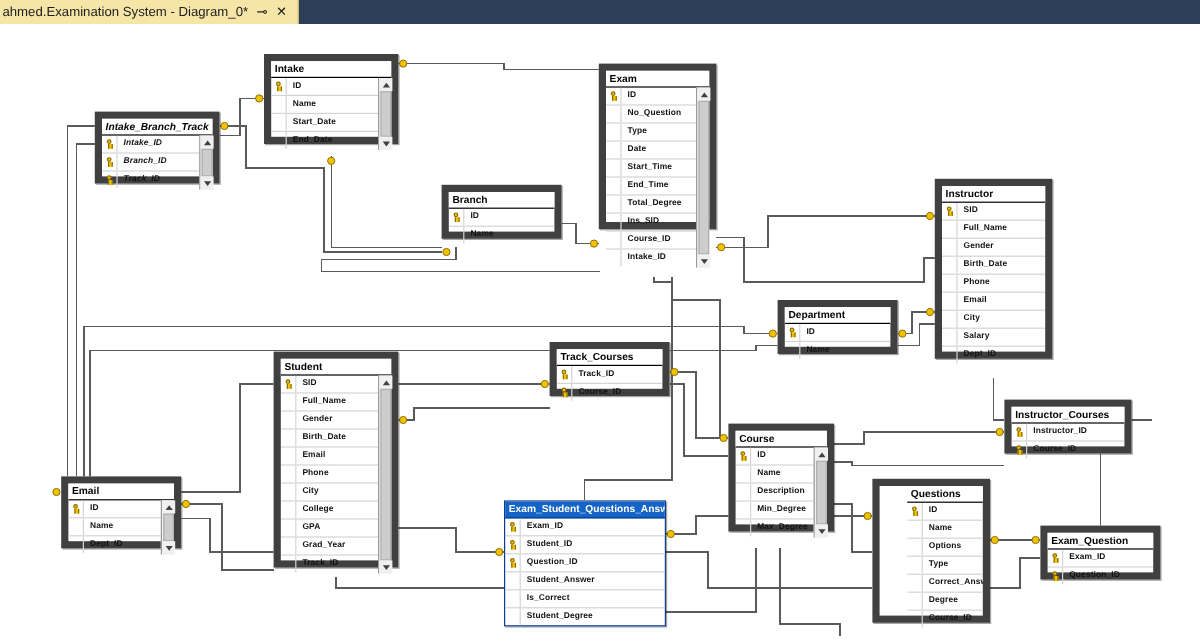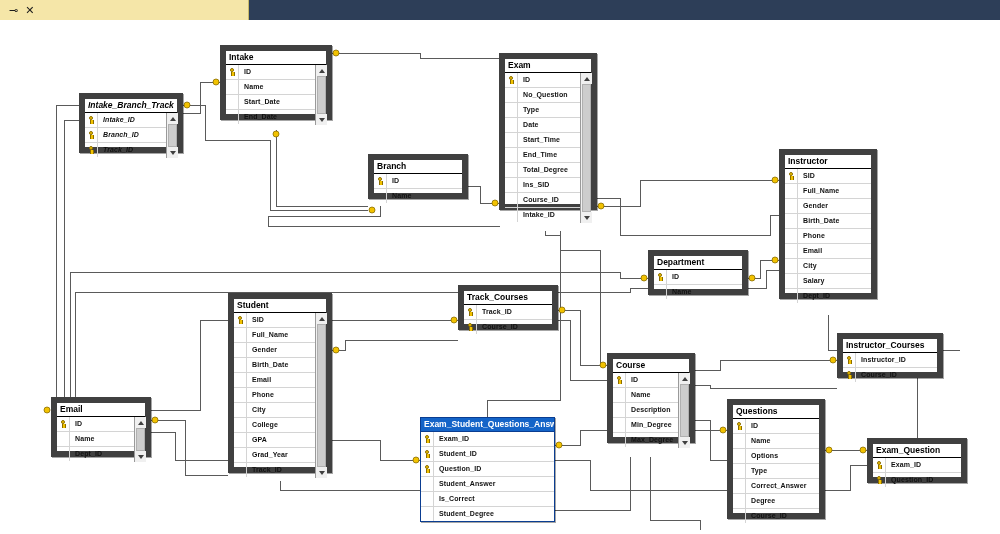--- a/index.html
+++ b/index.html
@@ -113,20 +113,21 @@
     font-size:21px;color:#c9c9c9;
     white-space:nowrap;letter-spacing:.5px;
     font-family:"Liberation Sans", sans-serif;
   }
 </style>
 </head>
 <body>
 
 <div id="tabstrip">
   <div id="tab-active" style="width: 249px;">
+    <span class="tab-title">ahmed.Examination System - Diagram_0*</span>
     <span class="tab-btn">⊸</span>
     <span class="tab-btn">✕</span>
   </div>
 </div>
 
 <div id="canvas">
 
   <svg id="links" viewBox="0 0 1000 514" xmlns="http://www.w3.org/2000/svg">
     <g stroke="#5a5a5a" stroke-width="1" fill="none" shape-rendering="crispEdges">
 
@@ -280,21 +281,21 @@
             <div class="sb-up">
               <i class="arrow up"></i>
             </div>
             <div class="sb-thumb" style="height: 23px; top: 11px;"></div>
             <div class="sb-dn">
               <i class="arrow dn"></i>
             </div>
           </div>
         </div>
       </div>
-      <div class="tbl" style="left: 499px; top: 33px; width: 98px; height: 157px;">
+      <div class="tbl" style="left: 499px; top: 33px; width: 98px; height: 138px;">
         <div class="hdr">Exam</div>
         <div class="grid" style="height: 150px;">
           <div class="rows" style="height: 150px; width: 85px;">
             <div class="row">
               <div class="keycell">
                 <span class="pk"></span>
               </div>
               <div class="fname">ID</div>
             </div>
             <div class="row">
@@ -585,21 +586,21 @@
             <div class="sb-up">
               <i class="arrow up"></i>
             </div>
             <div class="sb-thumb" style="height: 23px; top: 11px;"></div>
             <div class="sb-dn">
               <i class="arrow dn"></i>
             </div>
           </div>
         </div>
       </div>
-      <div class="tbl" style="left: 727px; top: 379px; width: 98px; height: 120px;">
+      <div class="tbl" style="left: 727px; top: 379px; width: 98px; height: 120px; padding-left: 23px;">
         <div class="hdr">Questions</div>
         <div class="grid" style="height: 105px;">
           <div class="rows" style="height: 105px; width: 100%;">
             <div class="row">
               <div class="keycell">
                 <span class="pk"></span>
               </div>
               <div class="fname">ID</div>
             </div>
             <div class="row">

